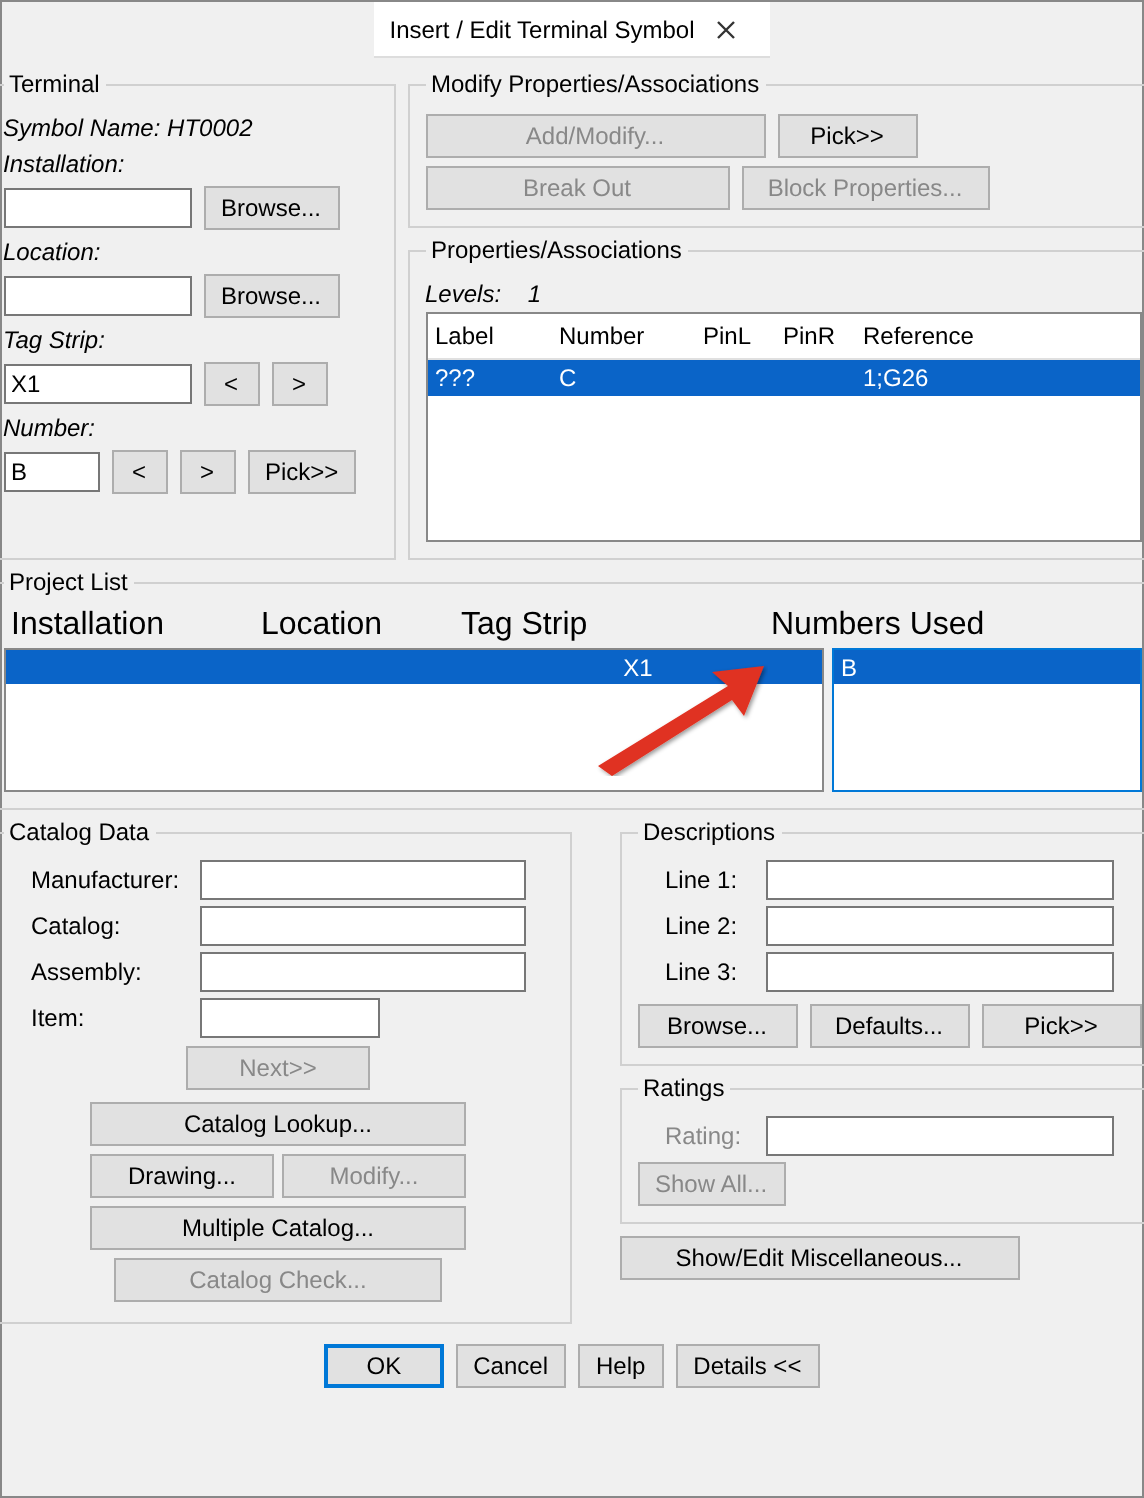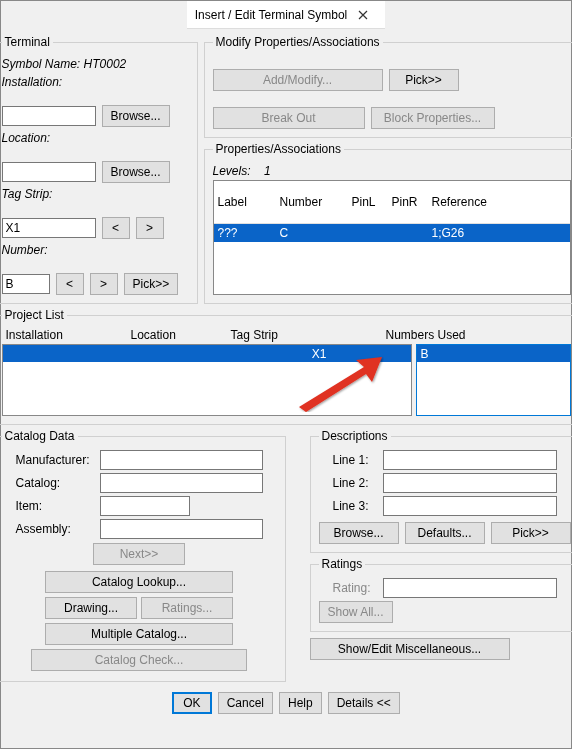--- a/index.html
+++ b/index.html
@@ -8,32 +8,32 @@
   .titlebar { height: 28px; background: #fff; display: flex; align-items: center; padding: 0 6px 0 8px; border-bottom: 1px solid #ddd; }
   .titlebar span { flex: 1; font-size: 12px; }
   .close-btn { width: 32px; height: 22px; display: flex; align-items: center; justify-content: center; cursor: pointer; }
   .body { flex: 1; padding: 4px 8px 8px 8px; display: flex; flex-direction: column; }
   .row1 { display: flex; gap: 6px; }
   fieldset { border: 1px solid #d0d0d0; margin: 2px 0; padding: 4px 8px 8px 8px; }
   legend { font-size: 12px; padding: 0 3px; }
   .txt { display: block; margin: 4px 0 2px 0; font-style: italic; }
   input[type=text] { height: 20px; border: 1px solid #777; background: #fff; padding: 1px 3px; font-size: 12px; }
   button { height: 22px; background: #e1e1e1; border: 1px solid #adadad; font-size: 12px; padding: 0 8px; cursor: pointer; }
-  button.hl { border: 2px solid #0078d7; padding: 0 9px; }
+  button.hl { border: 2px solid #0078d7; padding: 0 19px; }
   button:disabled { color: #888; }
-  .btn-row { display: flex; gap: 6px; align-items: center; margin-top: 16px; }
+  .btn-row { display: flex; gap: 6px; align-items: center; margin-top: 4px; }
   .terminal-panel { width: 205px; }
   .table { border: 1px solid #888; background: #fff; height: 115px; overflow: hidden; margin-top: 2px; }
   .thead { display: flex; background: #fff; border-bottom: 1px solid #e0e0e0; }
-  .thead div { padding: 14px 4px; font-size: 12px; }
+  .thead div { padding: 4px 4px; font-size: 12px; }
   .trow { display: flex; background: #0a64c8; color: #fff; }
   .trow div { padding: 2px 4px; font-size: 12px; }
   .project-grid { display: flex; gap: 0; border: 1px solid #888; height: 72px; background: #fff; }
   .pg-col { display: flex; flex-direction: column; }
-  .pg-head { padding: 2px 4px; font-size: 12px; }
+  .pg-head { padding: 2px 4px; font-size: 16px; }
   .pg-row { background: #0a64c8; color: #fff; padding: 2px 4px; font-size: 12px; height: 17px; }
   .arrow { position: absolute; pointer-events: none; }
   .catalog-wide button { width: 188px; margin: 2px 0; display: block; }
   .desc-row { display: flex; align-items: center; margin: 3px 14px; gap: 4px; }
   .desc-row label { width: 46px; }
   .desc-row input { flex: 1; }
   .footer { display: flex; justify-content: center; gap: 6px; padding: 8px 0 10px 0; }
   .small-btn { width: 28px; padding: 0; }
 </style>
 </head>
@@ -164,38 +164,38 @@
         <legend>Catalog Data</legend>
         <div class="desc-row">
             <label style="width:80px">Manufacturer:</label>
             <input type="text" value="" style="">
           </div>
         <div class="desc-row">
             <label style="width:80px">Catalog:</label>
             <input type="text" value="" style="">
           </div>
         <div class="desc-row">
+            <label style="width:80px">Assembly:</label>
+            <input type="text" value="" style="">
+          </div>
+        <div class="desc-row">
             <label style="width:80px">Item:</label>
             <input type="text" style="width: 90px; flex: 0 1 0%;" value="">
-          </div>
-        <div class="desc-row">
-            <label style="width:80px">Assembly:</label>
-            <input type="text" value="" style="">
           </div>
         <div style="text-align:center; margin-top:4px">
           <button disabled="" style="width:92px">Next&gt;&gt;</button>
         </div>
         <div class="catalog-wide" style="margin-top:4px; display:flex; flex-direction:column; align-items:center">
           <button style="width:188px">Catalog Lookup...</button>
           <div style="display:flex; gap:4px">
             <button style="width:92px">Drawing...</button>
-            <button disabled="" style="width:92px">Ratings...</button>
+            <button disabled="" style="width:92px">Modify...</button>
           </div>
           <button style="width:188px">Multiple Catalog...</button>
-          <button disabled="" style="width:216px">Catalog Check...</button>
+          <button disabled="" style="width:164px">Catalog Check...</button>
         </div>
       </fieldset>
 
       <div style="flex:1; display:flex; flex-direction:column">
         <fieldset>
           <legend>Descriptions</legend>
           <div class="desc-row">
               <label>Line 1:</label>
               <input type="text" value="" style="">
             </div>

